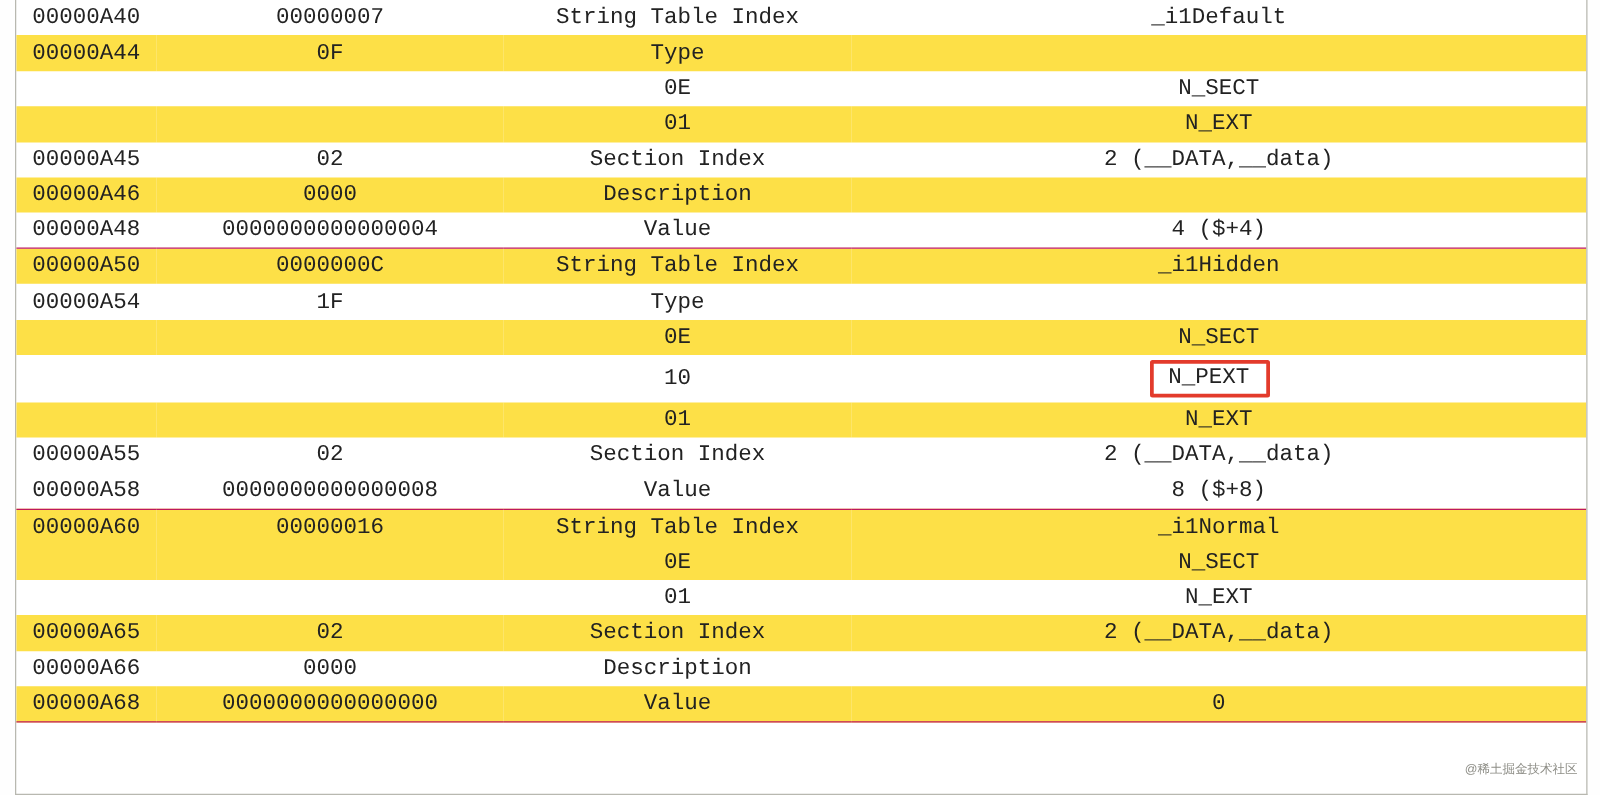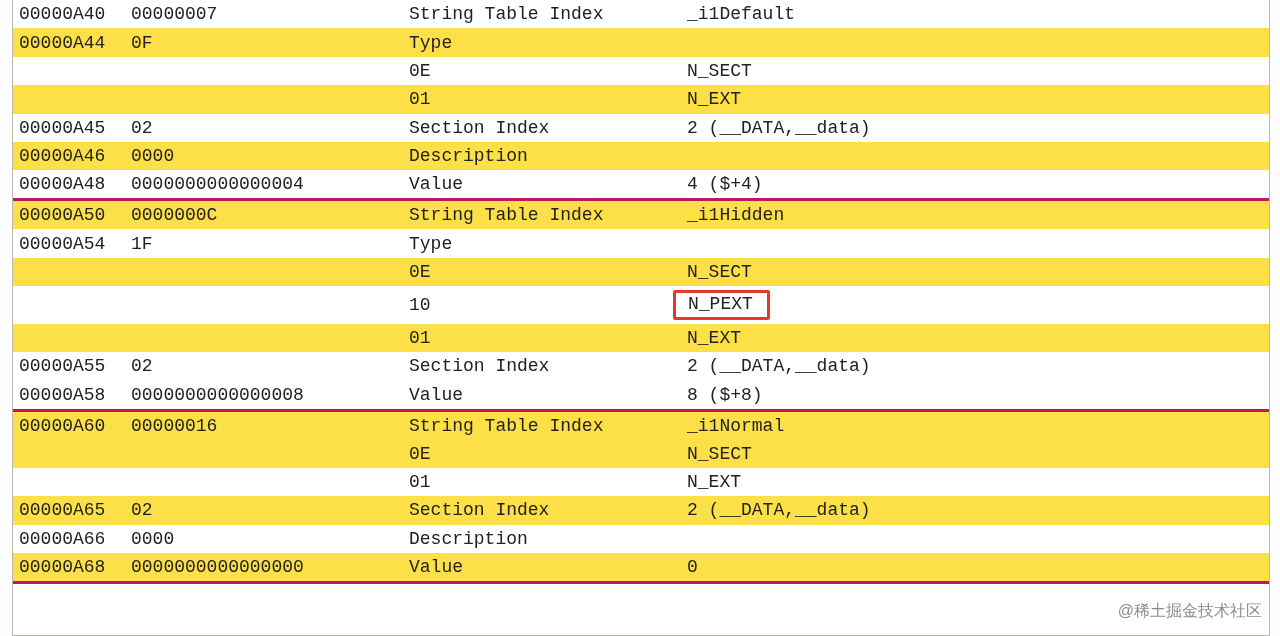--- a/index.html
+++ b/index.html
@@ -19,47 +19,48 @@
     bottom: 0;
     background: #fff;
     border: 1px solid #b8b8b0;
     border-top: none;
     overflow: hidden;
   }
   table.symtab {
     width: 100%;
     border-collapse: collapse;
     table-layout: fixed;
+    text-align: center;
   }
   table.symtab col.c-offset { width: 112px; }
   table.symtab col.c-raw { width: 278px; }
   table.symtab col.c-field { width: 278px; }
   table.symtab col.c-value { width: auto; }
   table.symtab td {
     padding: 4px 6px 4px 6px;
     white-space: nowrap;
     vertical-align: middle;
     height: 28.4px;
   }
   table.symtab tr.alt { background: #fde047; }
-  table.symtab tr.sep td { border-bottom: 3px solid #be185d; }
+  table.symtab tr.sep td { border-bottom: 1px solid #be185d; }
   .hl {
     display: inline-block;
     border: 3px solid #e33b2b;
     border-radius: 2px;
     padding: 1px 14px 1px 12px;
     margin-left: -14px;
     line-height: 1.2;
   }
   .watermark {
     position: absolute;
     right: 18px;
     bottom: 14px;
     font-family: sans-serif;
-    font-size: 16px;
+    font-size: 10px;
     color: #8d8d86;
     pointer-events: none;
   }
 </style>
 </head>
 <body>
 
 <div class="viewport">
   <table class="symtab">
     <colgroup>

